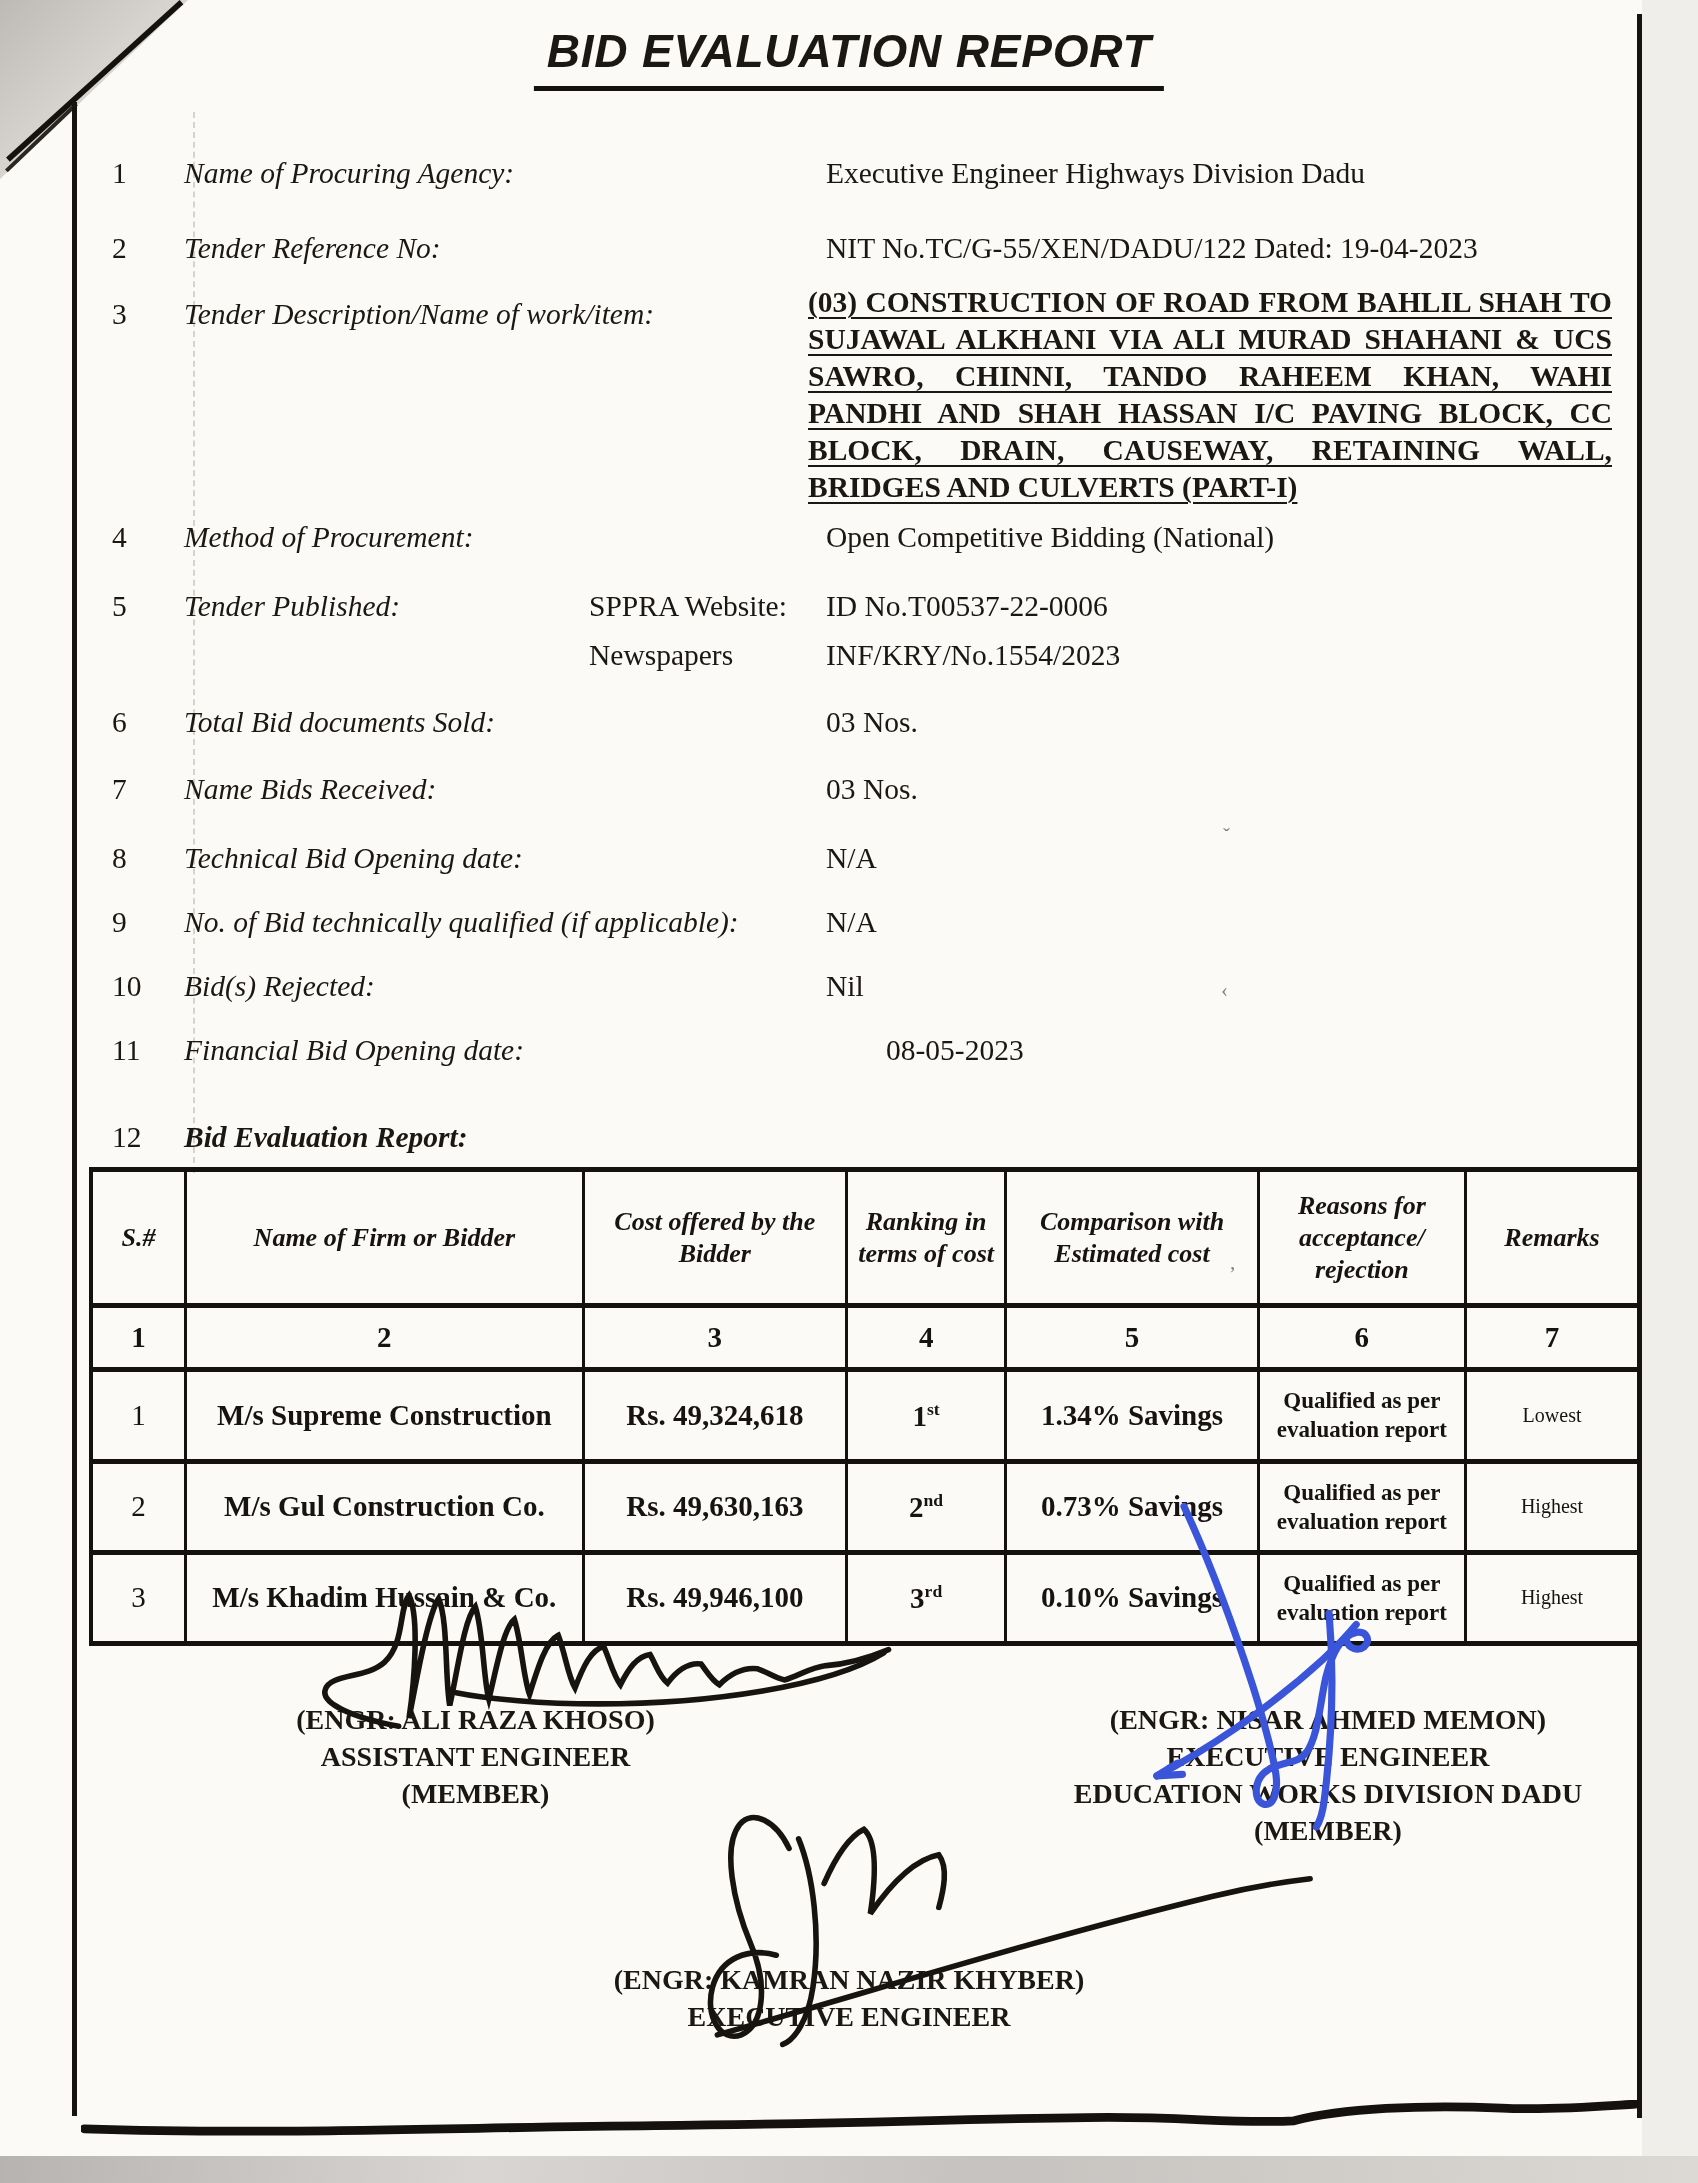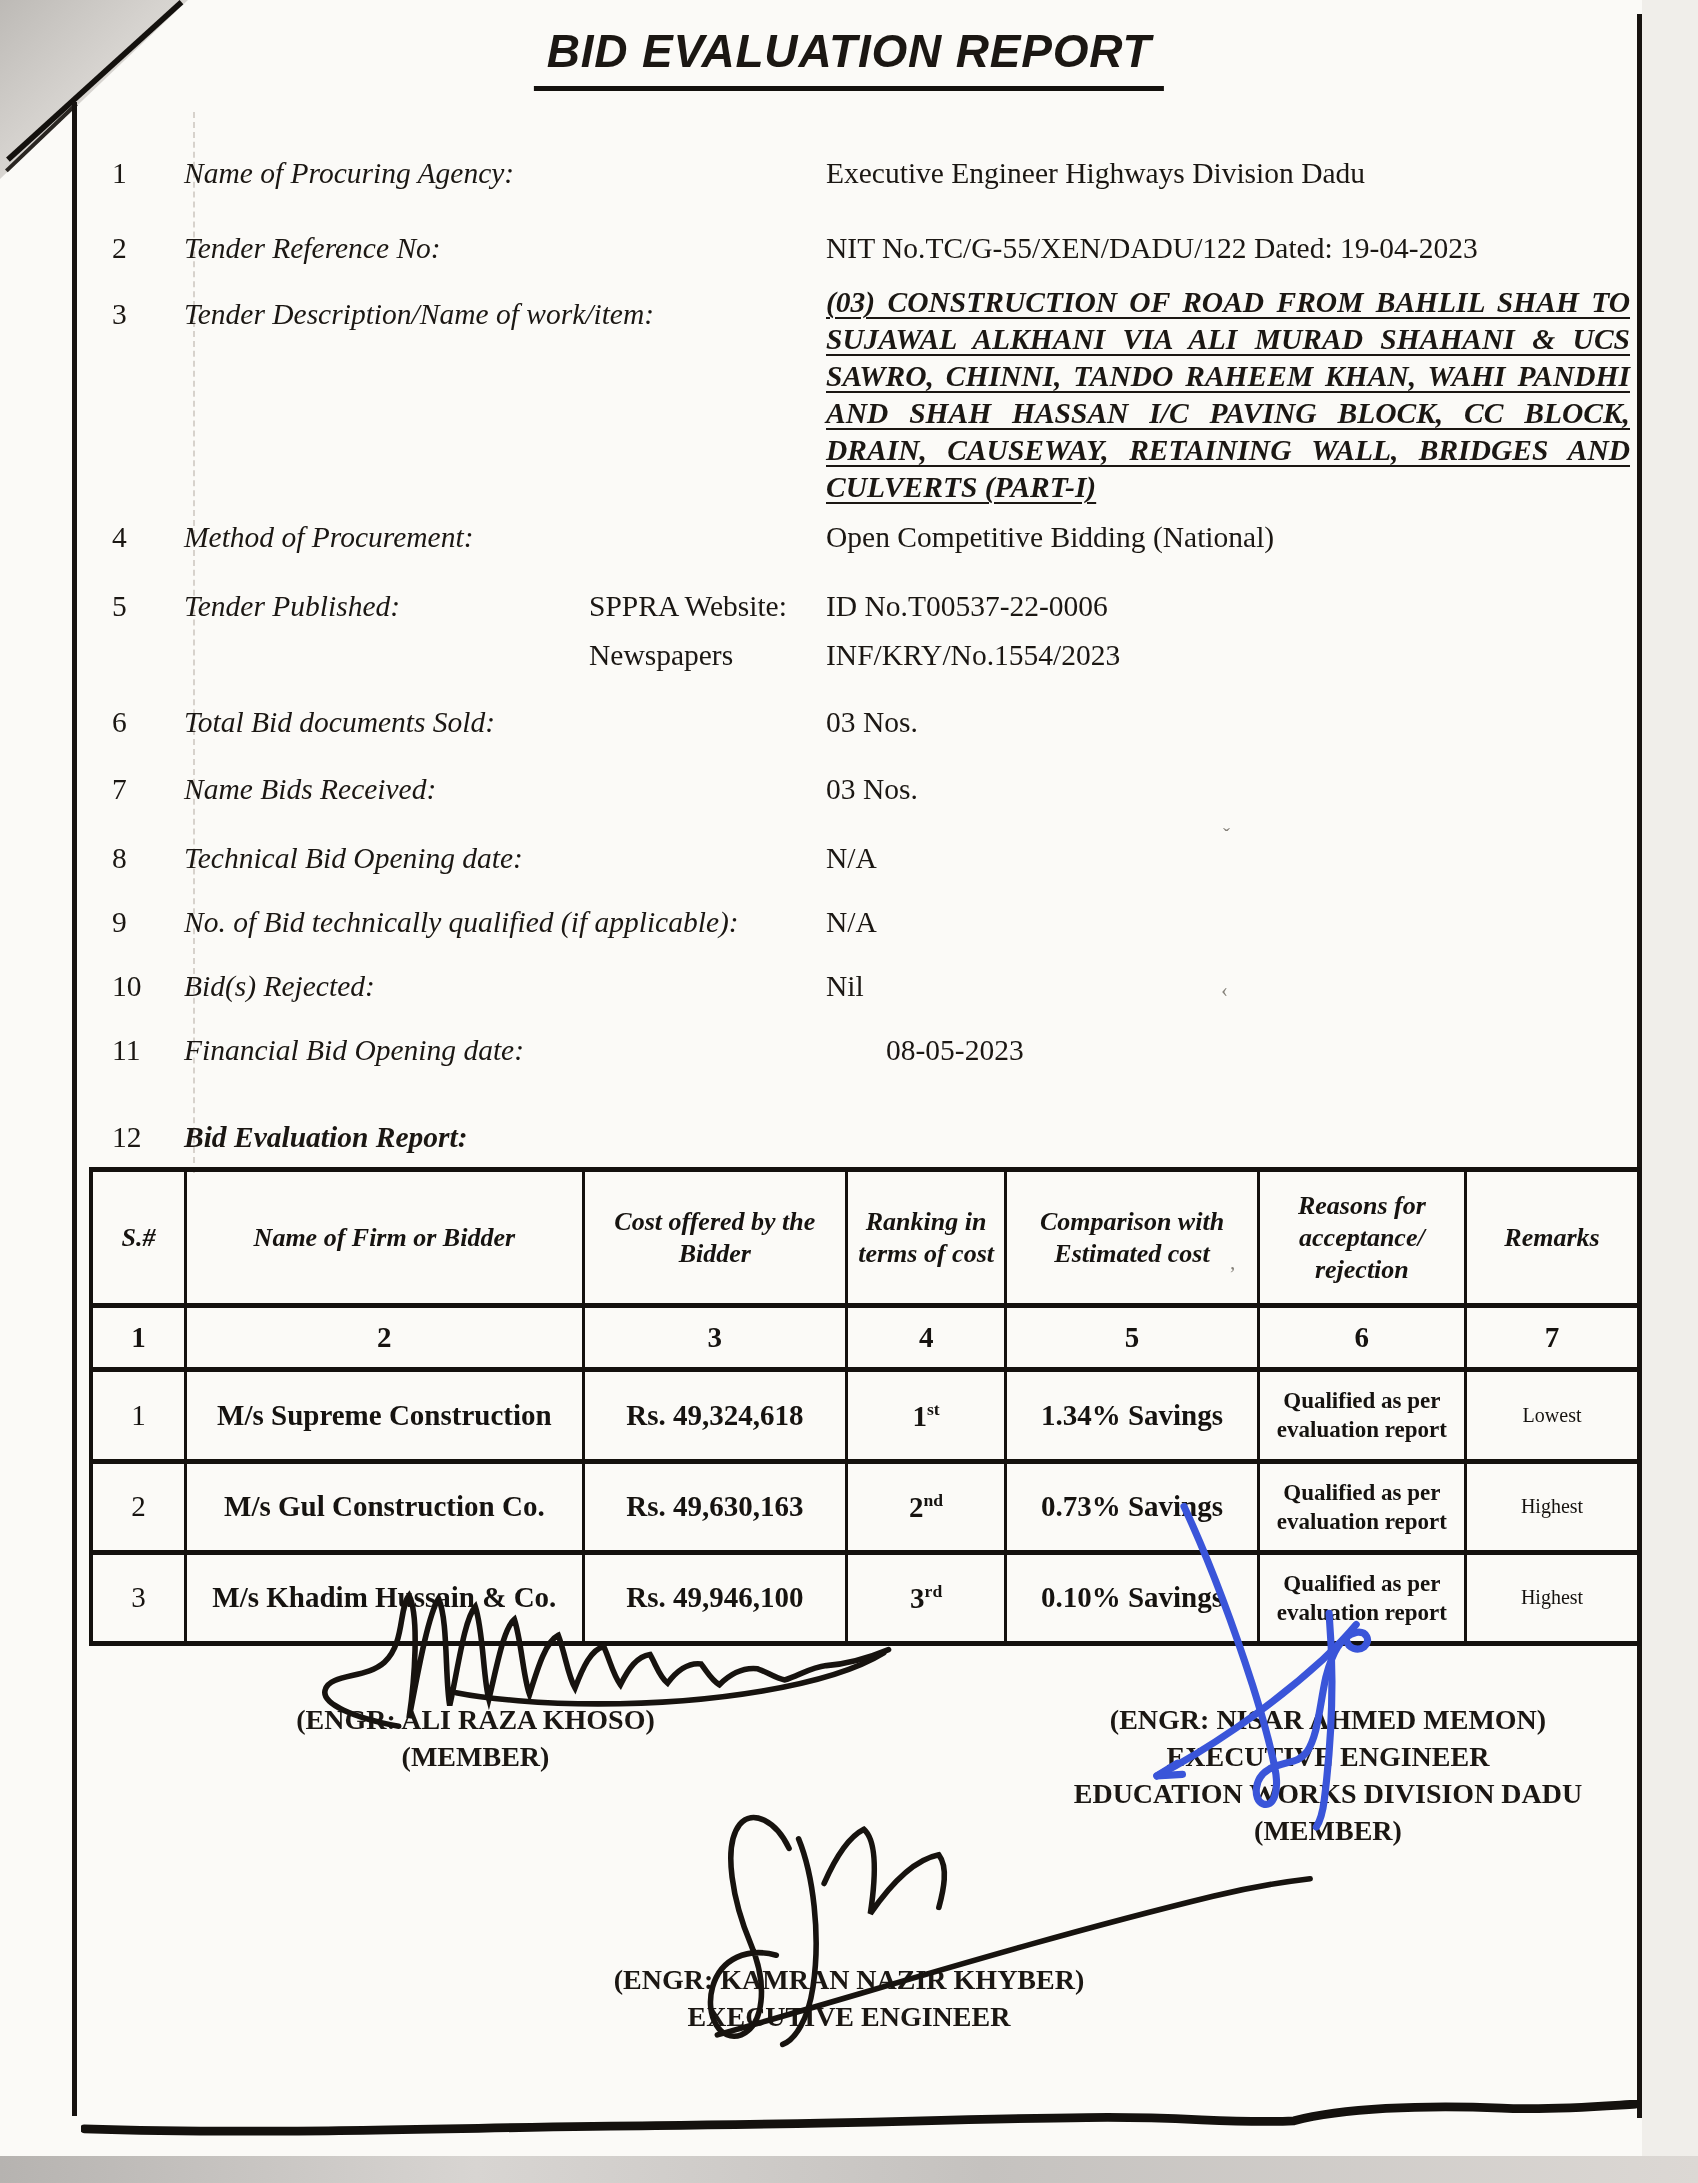--- a/index.html
+++ b/index.html
@@ -35,25 +35,24 @@
 
   
   .field{position:absolute;left:104px;width:1540px;font-size:29.5px;line-height:35px;}
   .fno{position:absolute;left:8px;width:53px;text-align:left;}
   .flabel{position:absolute;left:80px;white-space:nowrap;font-style:italic;}
   .flabel.bold{font-weight:700;}
   .fvalue{position:absolute;left:722px;font-weight:400;white-space:nowrap;}
   .fvalue.shift{left:782px;}
   .sublabel{position:absolute;left:485px;white-space:nowrap;}
   .desc{
-    position:absolute;left:722px;top:-12.8px;width:804px;
+    position:absolute;left:704px;top:-12.8px;width:804px;
     font-weight:700;text-align:justify;line-height:37px;
     text-decoration:underline;text-decoration-thickness:2.4px;text-underline-offset:4.8px;
     white-space:normal;
-    font-style:italic;
   }
 
   
   .bid-table{
     position:absolute;left:89px;top:1167px;width:1552px;
     border-collapse:collapse;table-layout:fixed;
     font-size:29px;color:#161310;
   }
   .bid-table th,.bid-table td{
     border-left:3.2px solid #14110e;border-right:3.2px solid #14110e;
@@ -224,20 +223,21 @@
       <td class="cell-rank"><span>3</span><sup>rd</sup></td>
       <td class="cell-comp">0.10% Savings</td>
       <td class="cell-reason">Qualified as per evaluation report</td>
       <td class="cell-remarks">Highest</td>
     </tr>
   </tbody>
     </table>
 
   <div class="sig-block sig-left">
     <div>(ENGR: ALI RAZA KHOSO)</div>
+    <div>ASSISTANT ENGINEER</div>
     <div>(MEMBER)</div>
   </div>
   <div class="sig-block sig-right">
     <div>(ENGR: NISAR AHMED MEMON)</div>
     <div>EXECUTIVE ENGINEER</div>
     <div>EDUCATION WORKS DIVISION DADU</div>
     <div>(MEMBER)</div>
   </div>
   <div class="sig-block sig-center">
     <div>(ENGR: KAMRAN NAZIR KHYBER)</div>

